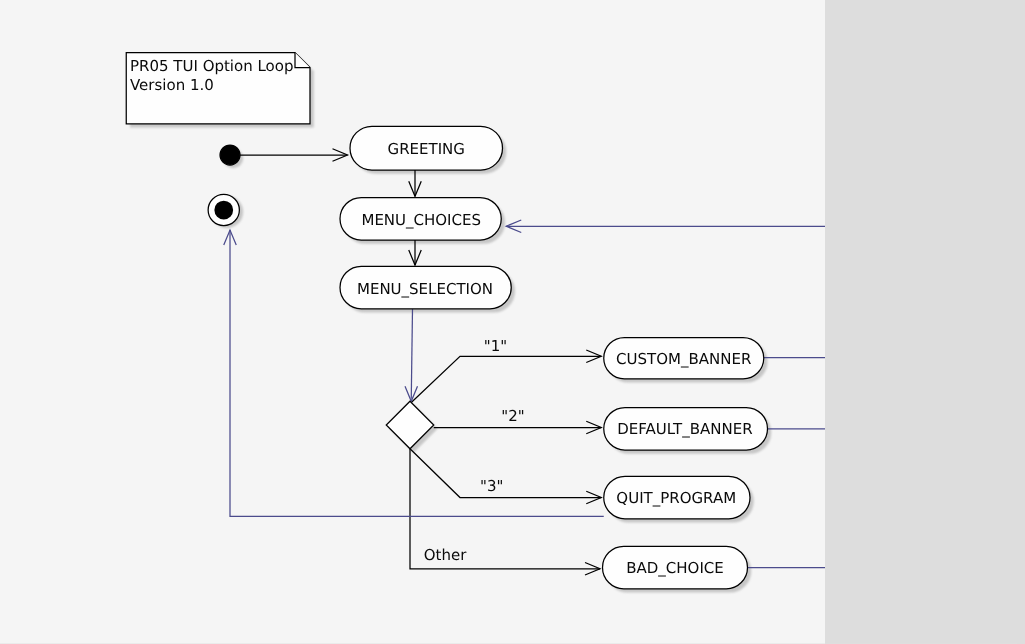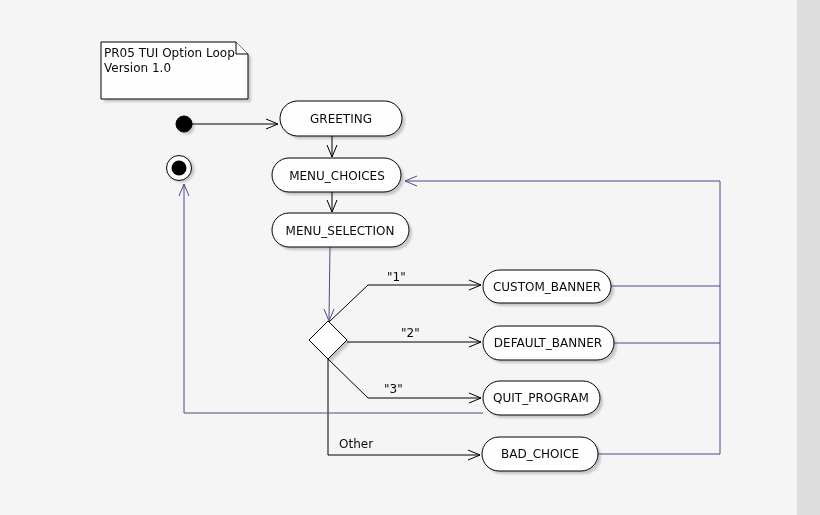--- a/index.html
+++ b/index.html
@@ -1,18 +1,18 @@
 <!DOCTYPE html>
 <html style="--bg: #f5f5f5; --node-fill: #fefefe; --node-stroke: #000000; --edge-black: #000000; --edge-return: #4b4b8c; --shadow: #a0a0a0;"><head>
 <meta charset="utf-8">
 <style>
   html,body{margin:0;padding:0;background:#ddd;}
   .stage{
     position:relative;
-    width:797px;height:515px;
+    width:660px;height:515px;
     background:var(--bg,#f5f5f5);
     font-family:"DejaVu Sans", sans-serif;
     overflow:hidden;
   }
   svg{display:block}
   .shape{fill:var(--node-fill,#fefefe);stroke:var(--node-stroke,#000);stroke-width:1;}
   .fold{fill:var(--node-fill,#fefefe);stroke:var(--node-stroke,#000);stroke-width:1;}
   .shadow{fill:var(--shadow,#a0a0a0);opacity:.55;stroke:none;}
   .e-b{stroke:var(--edge-black,#000);fill:none;stroke-width:1;}
   .e-r{stroke:var(--edge-return,#4b4b8c);fill:none;stroke-width:1;}

